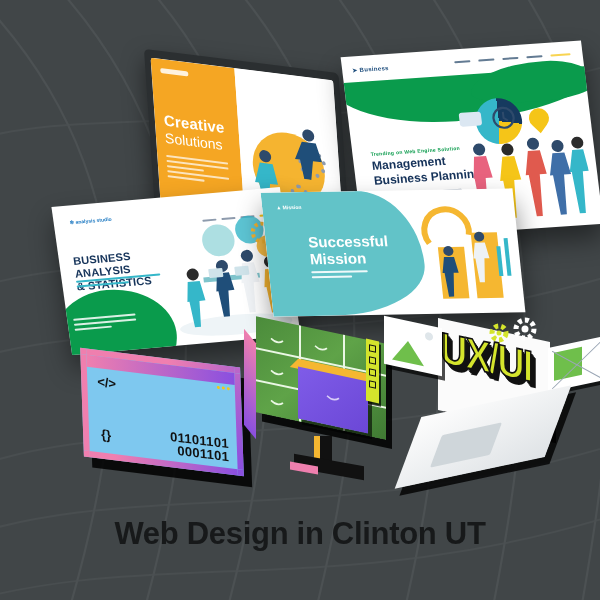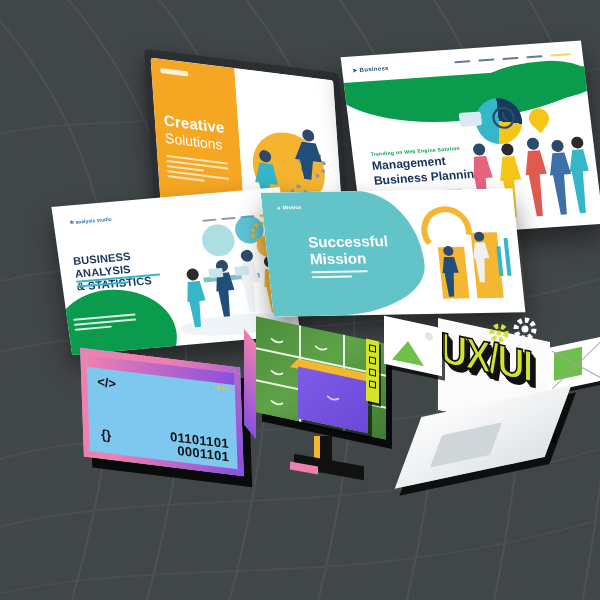--- a/index.html
+++ b/index.html
@@ -434,14 +434,15 @@
     <svg style="position:absolute;left:118px;top:0px;" width="34" height="34" viewBox="0 0 34 34">
       <circle cx="17" cy="17" r="9" fill="none" stroke="#ffffff" stroke-width="5" stroke-dasharray="4 3"></circle>
       <circle cx="17" cy="17" r="3.5" fill="#fff"></circle>
     </svg>
     <svg style="position:absolute;left:96px;top:8px;" width="26" height="26" viewBox="0 0 26 26">
       <circle cx="13" cy="13" r="7" fill="none" stroke="#d4e42c" stroke-width="5" stroke-dasharray="4 3"></circle>
       <circle cx="13" cy="13" r="2.5" fill="#d4e42c"></circle>
     </svg>
   </div>
 
+  <div id="title">Web Design in Clinton UT</div>
 
 </div>
 
 </body></html>

